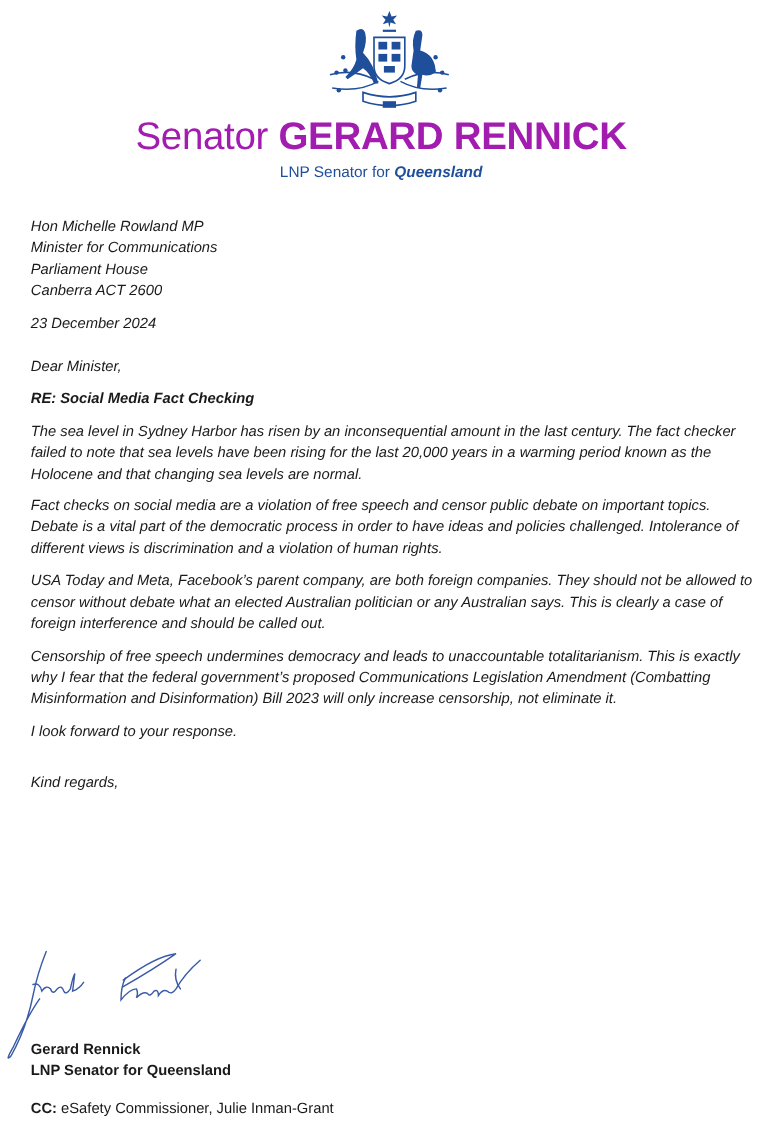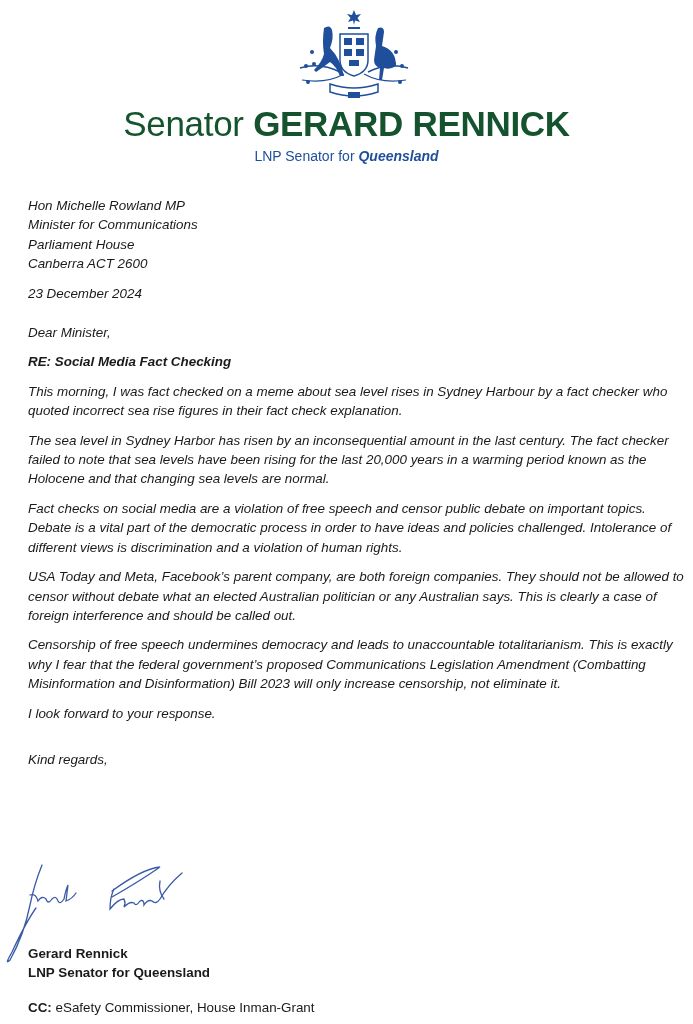--- a/index.html
+++ b/index.html
@@ -1,20 +1,20 @@
 <!DOCTYPE html>
 <html><head>
 <meta charset="utf-8">
 <style>
   html, body { margin:0; padding:0; background:#ffffff; }
   body { width:693px; height:1024px; position:relative; overflow:hidden;
          font-family:"Liberation Sans", sans-serif; color:#1a1a1a; }
   .crest { position:absolute; left:294px; top:8px; width:120px; height:92px; }
   .name-line { position:absolute; left:0; width:693px; top:104px; text-align:center;
-               color:#14532d; font-size:35px; line-height:40px; letter-spacing:-0.3px; white-space:nowrap; }
+               color:#a21caf; font-size:35px; line-height:40px; letter-spacing:-0.3px; white-space:nowrap; }
   .name-line .light { font-weight:normal; }
   .name-line .bold { font-weight:bold; }
   .sub-line { position:absolute; left:0; width:693px; top:147px; text-align:center;
               color:#1f4f9a; font-size:14px; line-height:18px; }
   .sub-line .bold { font-weight:bold;font-style:italic; }
   .body { position:absolute; left:28px; top:196px; width:660px; font-size:13.4px; line-height:19.4px; }
   .body p { margin:0;font-style:italic; }
   .addr p { margin:0; }
   .date { margin-top:10px !important; }
   .salutation { margin-top:20px !important; }
@@ -68,21 +68,20 @@
 <div class="body">
   <div class="addr">
     <p>Hon Michelle Rowland MP</p>
     <p>Minister for Communications</p>
     <p>Parliament House</p>
     <p>Canberra ACT 2600</p>
   </div>
   <p class="date">23 December 2024</p>
   <p class="salutation">Dear Minister,</p>
   <p class="re">RE: Social Media Fact Checking</p>
-  <p class="para">This morning, I was fact checked on a meme about sea level rises in Sydney Harbour by a fact checker who quoted incorrect sea rise figures in their fact check explanation.</p>
   <p class="para">The sea level in Sydney Harbor has risen by an inconsequential amount in the last century. The fact checker failed to note that sea levels have been rising for the last 20,000 years in a warming period known as the Holocene and that changing sea levels are normal.</p>
   <p class="para">Fact checks on social media are a violation of free speech and censor public debate on important topics. Debate is a vital part of the democratic process in order to have ideas and policies challenged. Intolerance of different views is discrimination and a violation of human rights.</p>
   <p class="para">USA Today and Meta, Facebook’s parent company, are both foreign companies. They should not be allowed to censor without debate what an elected Australian politician or any Australian says. This is clearly a case of foreign interference and should be called out.</p>
   <p class="para">Censorship of free speech undermines democracy and leads to unaccountable totalitarianism. This is exactly why I fear that the federal government’s proposed Communications Legislation Amendment (Combatting Misinformation and Disinformation) Bill 2023 will only increase censorship, not eliminate it.</p>
   <p class="para">I look forward to your response.</p>
   <p class="closing">Kind regards,</p>
 </div>
 
 <svg class="sig" viewBox="0 0 200 110">
   <g fill="none" stroke="#3b5ba8" stroke-width="1.3" stroke-linecap="round">
@@ -92,13 +91,13 @@
     <path d="M112,34 q-4,8 -4,20 q8,-10 14,-10 q2,4 0,8 q6,-6 10,-4 q2,4 6,-2 q4,-2 4,4 q4,-6 8,-4 q4,4 8,-2 q8,-14 22,-26"></path>
     <path d="M158,26 q-2,10 4,18"></path>
   </g>
 </svg>
 
 <div class="signame">
   <div>Gerard Rennick</div>
   <div>LNP Senator for Queensland</div>
 </div>
 
-<div class="cc"><span class="bold">CC:</span><span> eSafety Commissioner, House Inman-Grant</span></div>
+<div class="cc"><span class="bold">CC:</span><span> eSafety Commissioner, Julie Inman-Grant</span></div>
 
 </body></html>

